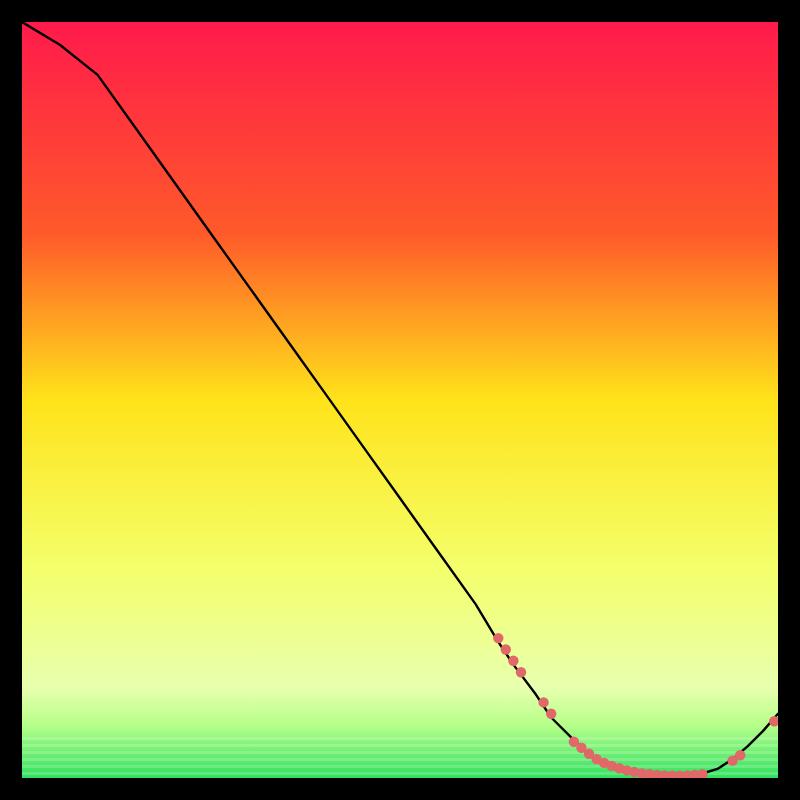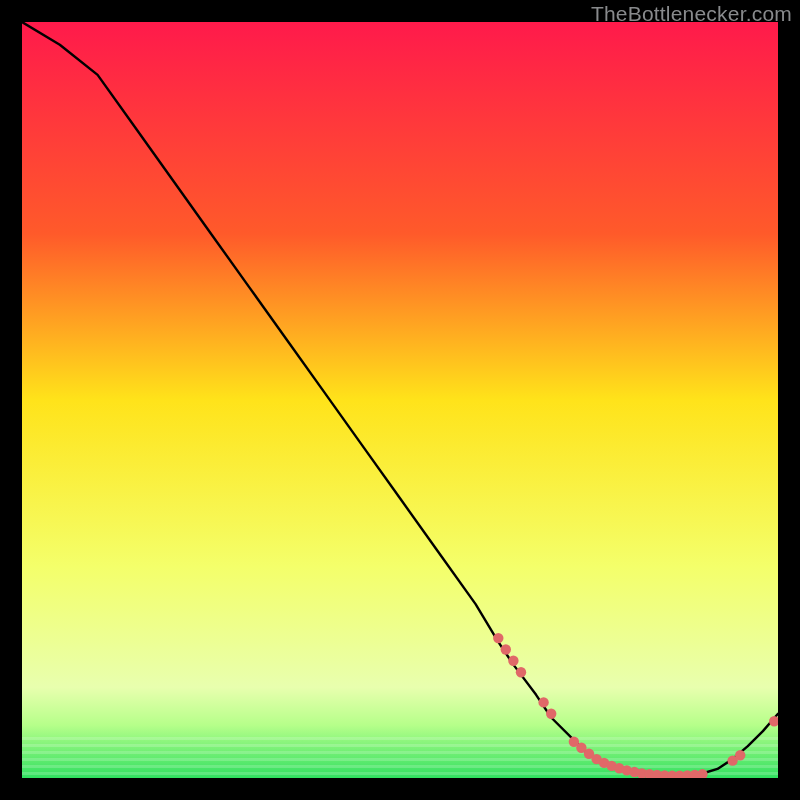--- a/index.html
+++ b/index.html
@@ -37,21 +37,20 @@
     color: #888a8c;
     font-weight: 400;
     letter-spacing: 0.2px;
     user-select: none;
   }
 </style>
 </head>
 <body>
 
 <div class="stage">
-  <div class="watermark">TheBottlenecker.com</div>
 
   <div class="plot">
     <svg id="chart-svg" viewBox="0 0 756 756">
         <defs>
           <linearGradient id="bg" x1="0" y1="0" x2="0" y2="1">
             <stop offset="0%" stop-color="#ff1a4b"></stop>
             <stop offset="28%" stop-color="#ff5a2a"></stop>
             <stop offset="50%" stop-color="#ffe31a"></stop>
             <stop offset="72%" stop-color="#f4ff6a"></stop>
             <stop offset="88%" stop-color="#e8ffae"></stop>

